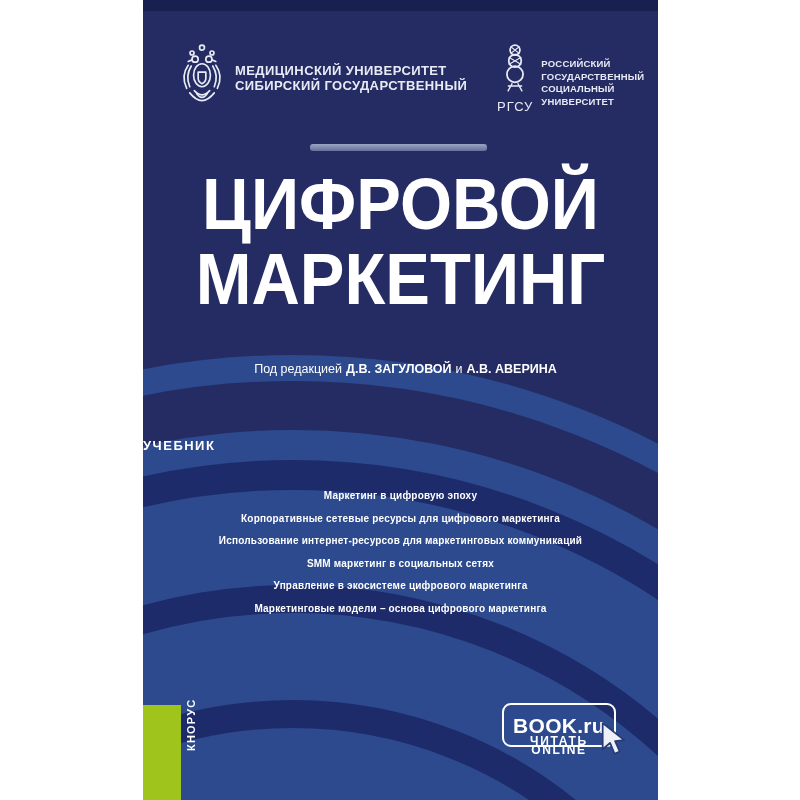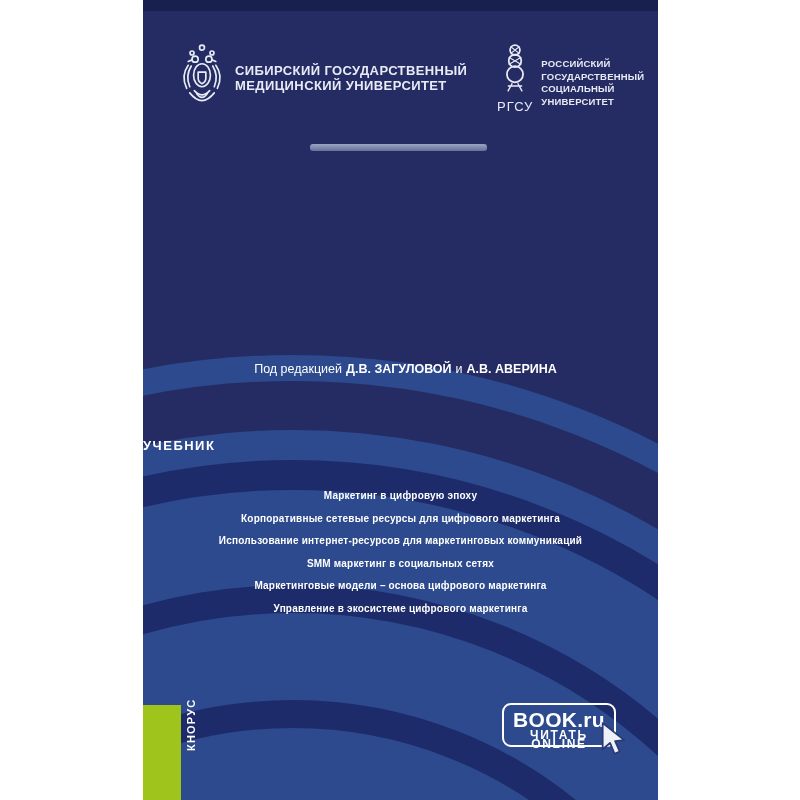--- a/index.html
+++ b/index.html
@@ -53,21 +53,21 @@
 
   
   .green-block { position:absolute; left:0; top:705px; width:38px; height:95px;
                  background:#9fc41c; z-index:10; }
   .knorus { position:absolute; left:42px; top:691px; height:60px; z-index:10;
             writing-mode:vertical-rl; transform:rotate(180deg);
             color:#ffffff; font-size:11px; font-weight:bold; letter-spacing:1.2px; }
 
   .bookru { position:absolute; left:359px; top:703px; width:114px; height:44px; z-index:10;
             border:2.5px solid #ffffff; border-radius:9px; text-align:center; color:#ffffff; }
-  .bookru-title { font-size:21px; font-weight:bold; line-height:23px; margin-top:3px; letter-spacing:.3px; }
+  .bookru-title { font-size:21px; font-weight:bold; line-height:23px; margin-top:9px; letter-spacing:.3px; }
   .bookru-sub { font-size:12px; font-weight:bold; letter-spacing:1.7px; line-height:9px; }
   .cursor { position:absolute; left:456px; top:722px; z-index:11; }
 </style>
 </head>
 <body>
 
 <div class="page">
   <div class="cover">
 
     <div class="disc disc-main"></div>
@@ -96,22 +96,22 @@
               <path d="M44,31 Q52,44 46,58"></path>
               <ellipse cx="30" cy="43" rx="11" ry="15"></ellipse>
               <path d="M25,39 h10 v8 q0,5 -5,7 q-5,-2 -5,-7 z"></path>
               <path d="M20,63 Q30,74 40,63"></path>
               <path d="M23,67 Q30,77 37,67"></path>
               <path d="M14,66 Q30,86 46,66"></path>
             </g>
           </svg>
         </span>
         <div class="uni-left-text">
+          <div>МЕДИЦИНСКИЙ УНИВЕРСИТЕТ</div>
           <div>СИБИРСКИЙ ГОСУДАРСТВЕННЫЙ</div>
-          <div>МЕДИЦИНСКИЙ УНИВЕРСИТЕТ</div>
         </div>
       </div>
 
       <div class="uni-right">
         <div class="emblem-col">
           <span>
             <svg viewBox="0 0 36 58" width="34" height="52">
               <g fill="none" stroke="#e8ebf5" stroke-width="2">
                 <circle cx="18" cy="9" r="5.5"></circle>
                 <circle cx="18" cy="21" r="7"></circle>
@@ -127,37 +127,41 @@
         <div class="uni-right-text">
           <div>РОССИЙСКИЙ</div>
           <div>ГОСУДАРСТВЕННЫЙ</div>
           <div>СОЦИАЛЬНЫЙ</div>
           <div>УНИВЕРСИТЕТ</div>
         </div>
       </div>
     </div>
 
     <div class="divider"></div>
+    <div class="title-wrap">
+      <div class="title-line">ЦИФРОВОЙ</div>
+      <div class="title-line">МАРКЕТИНГ</div>
+    </div>
 
     <div class="editors">
       <span class="prefix">Под редакцией</span>
       <span class="ed-name">Д.В. ЗАГУЛОВОЙ</span>
       <span class="prefix">и</span>
       <span class="ed-name">А.В. АВЕРИНА</span>
     </div>
 
     <div class="edition">УЧЕБНИК</div>
 
     <div class="topics">
       <div class="topic">Маркетинг в цифровую эпоху</div>
       <div class="topic">Корпоративные сетевые ресурсы для цифрового маркетинга</div>
       <div class="topic">Использование интернет-ресурсов для маркетинговых коммуникаций</div>
       <div class="topic">SMM маркетинг в социальных сетях</div>
+      <div class="topic">Управление в экосистеме цифрового маркетинга</div>
       <div class="topic">Маркетинговые модели – основа цифрового маркетинга</div>
-      <div class="topic">Управление в экосистеме цифрового маркетинга</div>
     </div>
 
     <div class="green-block"></div>
     <div class="knorus">КНОРУС</div>
 
     <div class="bookru">
       <div class="bookru-title">BOOK.ru</div>
       <div class="bookru-sub">ЧИТАТЬ ONLINE</div>
     </div>
     <span class="cursor">

